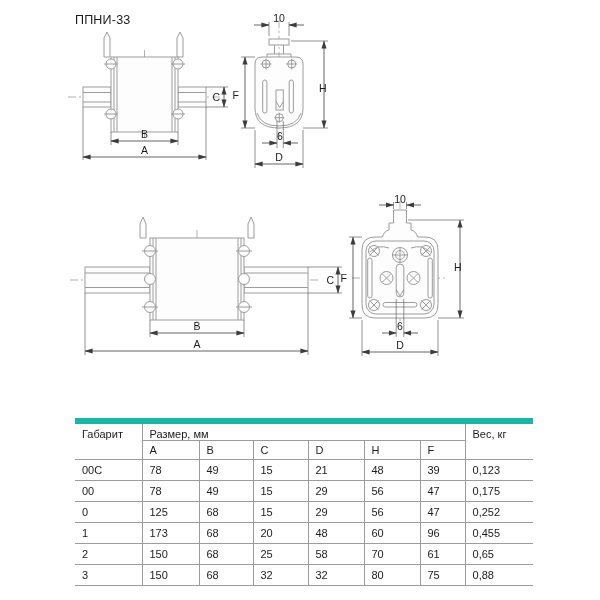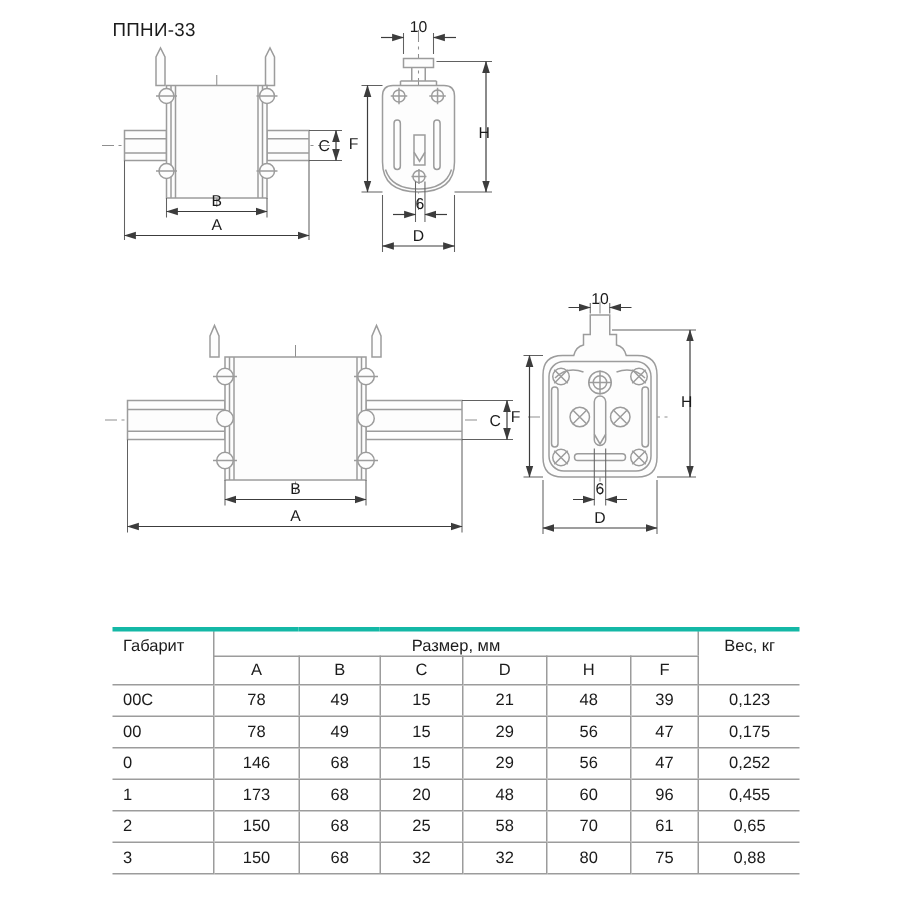--- a/index.html
+++ b/index.html
@@ -8,24 +8,24 @@
   .fig-title{position:absolute;font-size:12.5px;font-weight:400;color:#1b1b1b;letter-spacing:.2px;}
   .caption{position:absolute;font-size:11px;color:#1b1b1b;white-space:pre-wrap;}
   .fig-svg{position:absolute;}
   svg text{font-family:"Liberation Sans",sans-serif;font-size:10.5px;fill:#1b1b1b;}
   .ol{stroke:#9c9c9c;fill:none;stroke-width:1;}
   .olf{stroke:#9c9c9c;fill:#fdfdfd;stroke-width:1;}
   .axis{stroke:#8f8f8f;stroke-width:.7;stroke-dasharray:8 3 2 3;fill:none;}
   .ext{stroke:#616161;stroke-width:.7;fill:none;}
   .dim{stroke:#3c3c3c;stroke-width:.8;fill:none;}
   table.dims{position:absolute;left:75px;top:418px;width:458px;table-layout:fixed;
-             border-collapse:collapse;font-size:11px;color:#1b1b1b;border-top:3px solid #14b8a6;}
+             border-collapse:collapse;font-size:11px;color:#1b1b1b;border-top:6px solid #14b8a6;}
   table.dims th,table.dims td{font-weight:400;text-align:left;padding:0 6px 0 7px;
              border-bottom:1px solid #9c9c9c;overflow:hidden;white-space:nowrap;}
-  table.dims .vb{border-left:1px solid #9c9c9c;text-align:center;}
+  table.dims .vb{border-left:1px solid #9c9c9c;}
   tr.r1{height:18px;} tr.r1 th{vertical-align:top;padding-top:4px;}
   tr.r2{height:19px;} tr.r2 th{vertical-align:middle;}
   tr.dr{height:21px;} tr.dr td{vertical-align:middle;}
 </style>
 </head>
 <body>
 
 <div class="page">
 
   <div class="fig-title" style="left:75px;top:13px">ППНИ-33</div>
@@ -223,21 +223,21 @@
         <td class="vb">78</td>
         <td class="vb">49</td>
         <td class="vb">15</td>
         <td class="vb">29</td>
         <td class="vb">56</td>
         <td class="vb">47</td>
         <td class="vb">0,175</td>
       </tr>
       <tr class="dr">
         <td>0</td>
-        <td class="vb">146</td>
+        <td class="vb">125</td>
         <td class="vb">68</td>
         <td class="vb">15</td>
         <td class="vb">29</td>
         <td class="vb">56</td>
         <td class="vb">47</td>
         <td class="vb">0,252</td>
       </tr>
       <tr class="dr">
         <td>1</td>
         <td class="vb">173</td>

